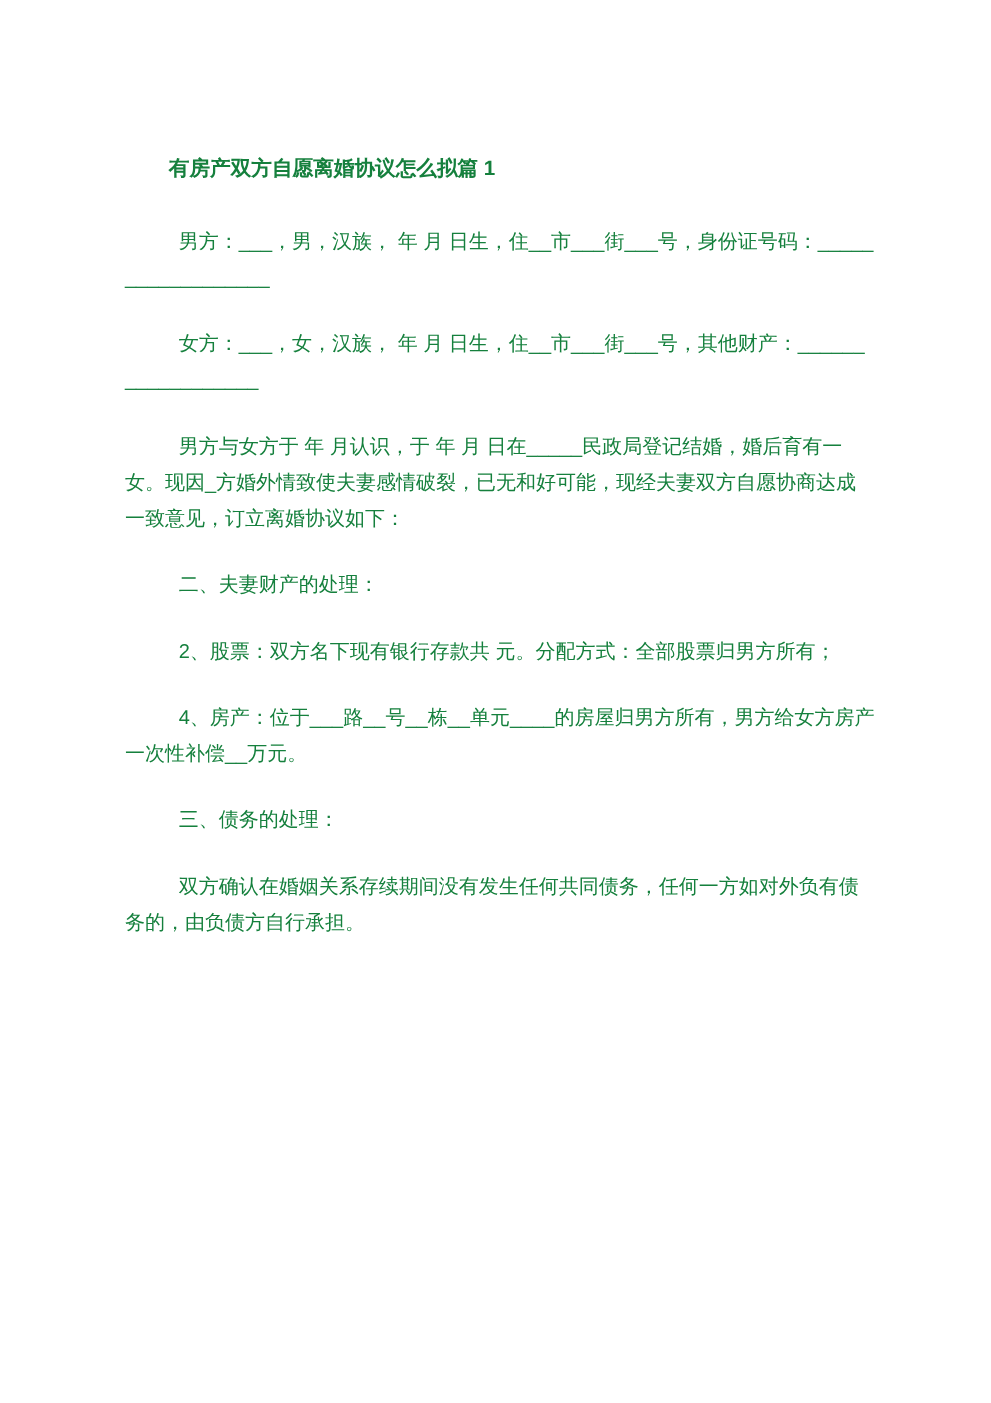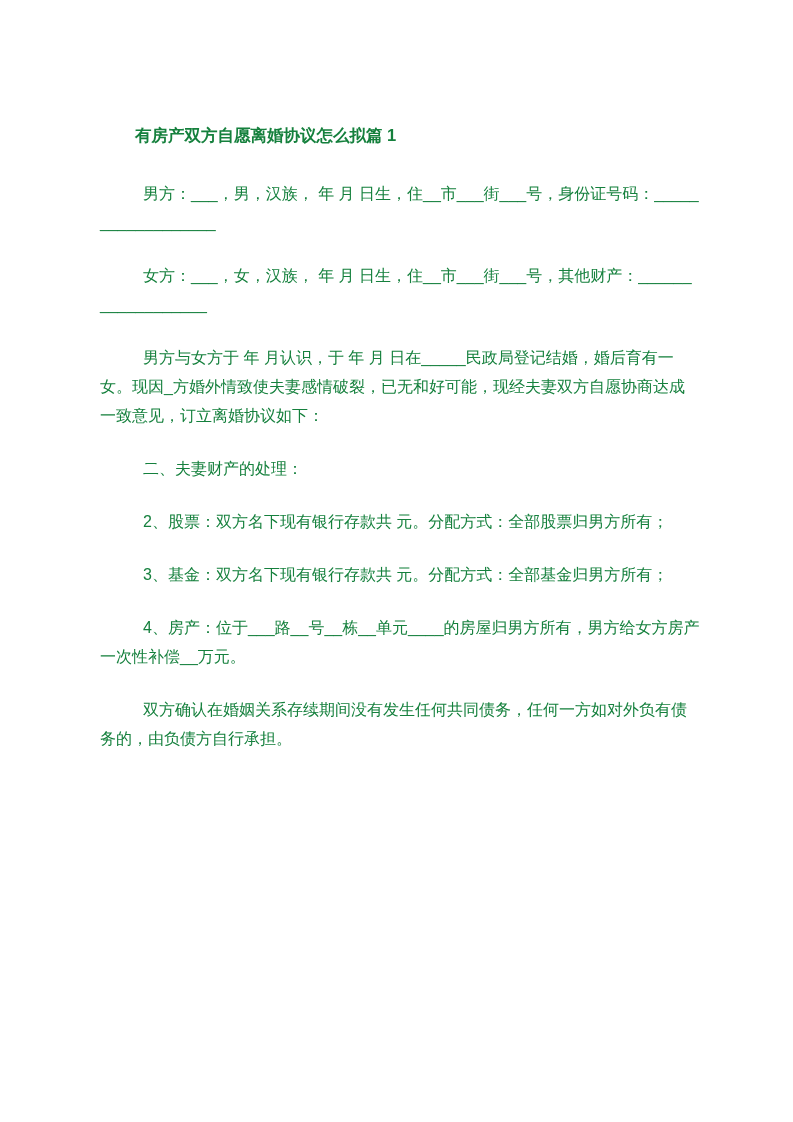--- a/index.html
+++ b/index.html
@@ -46,20 +46,20 @@
   <p class="doc-para">女方：___，女，汉族， 年 月 日生，住__市___街___号，其他财产：__________________</p>
 
   <p class="doc-para">男方与女方于 年 月认识，于 年 月 日在_____民政局登记结婚，婚后育有一女。现因_方婚外情致使夫妻感情破裂，已无和好可能，现经夫妻双方自愿协商达成一致意见，订立离婚协议如下：</p>
 
 
   <p class="doc-para">二、夫妻财产的处理：</p>
 
 
   <p class="doc-para">2、股票：双方名下现有银行存款共 元。分配方式：全部股票归男方所有；</p>
 
-  <p class="doc-para">3、基金：双方名下现有银行存款共 元。分配方式：全部基金归男方所有；</p>
 
   <p class="doc-para">4、房产：位于___路__号__栋__单元____的房屋归男方所有，男方给女方房产一次性补偿__万元。</p>
 
 
+  <p class="doc-para">三、债务的处理：</p>
 
   <p class="doc-para">双方确认在婚姻关系存续期间没有发生任何共同债务，任何一方如对外负有债务的，由负债方自行承担。</p>
 </div>
 
 </body></html>

